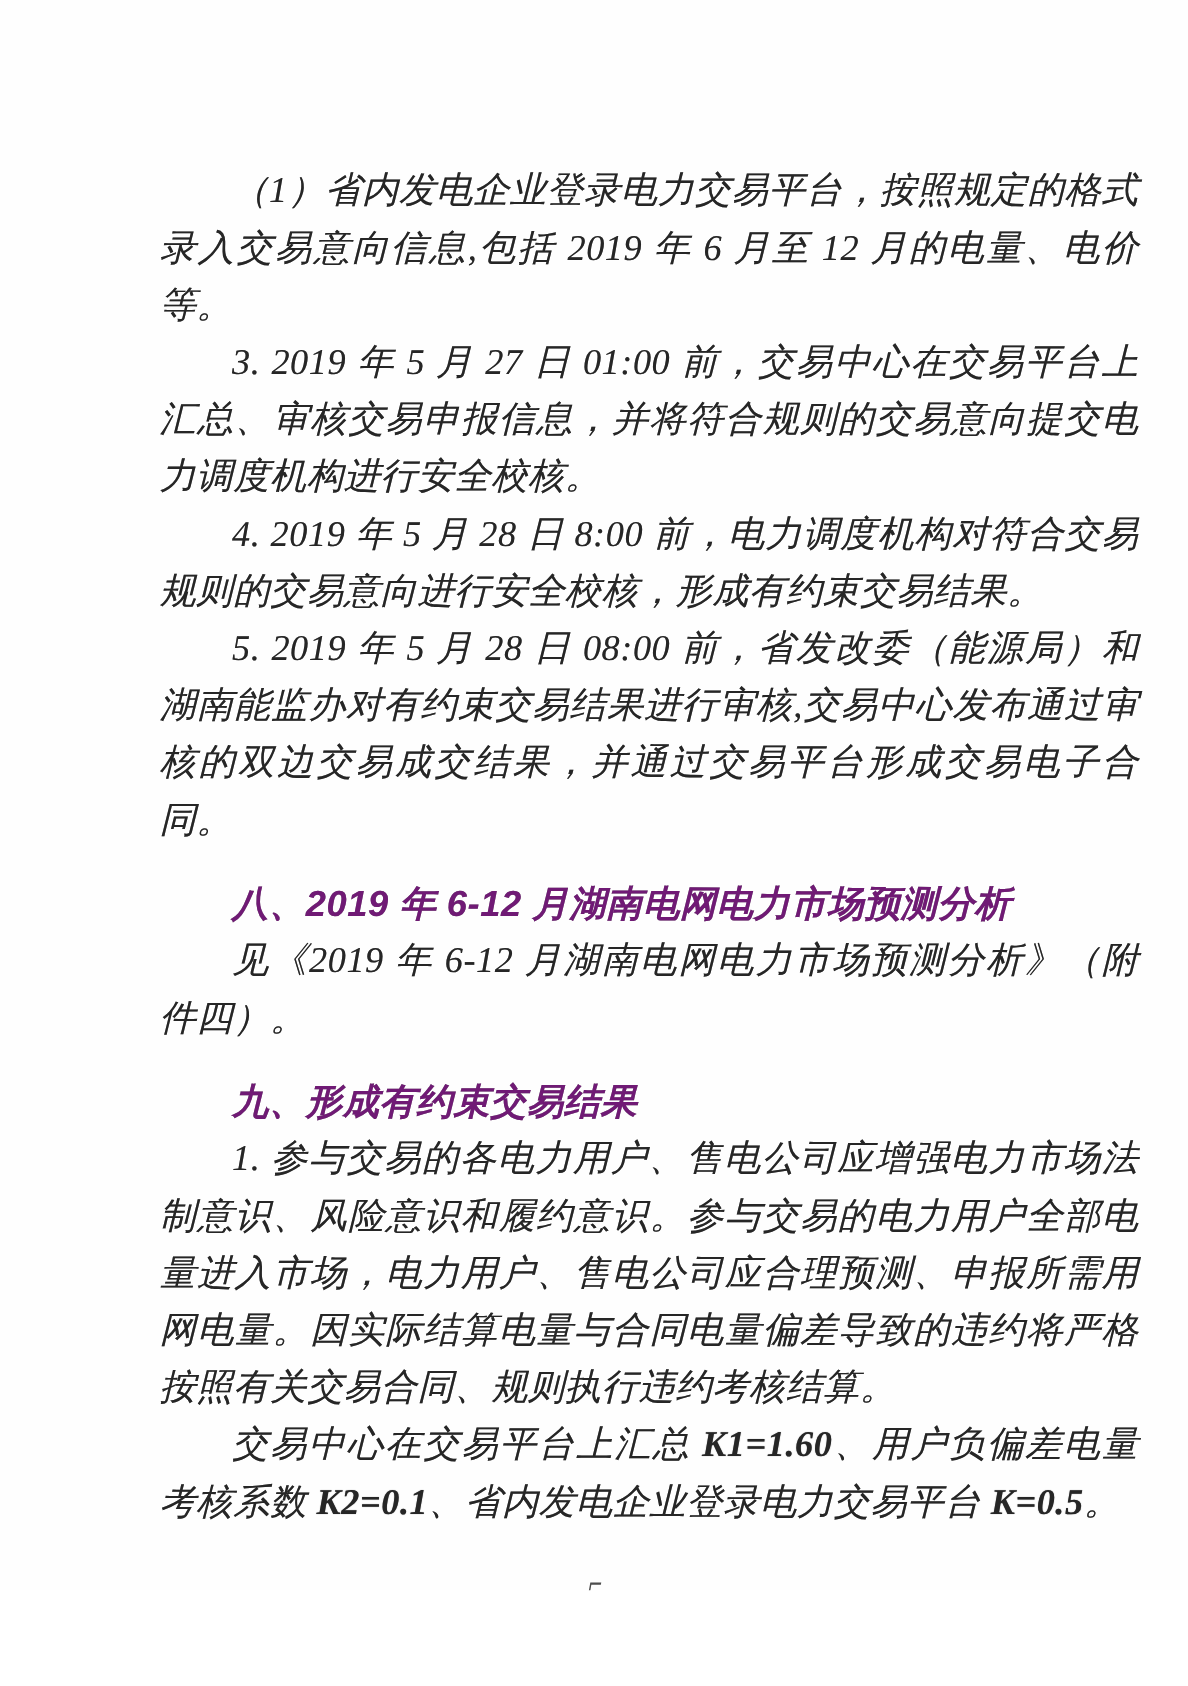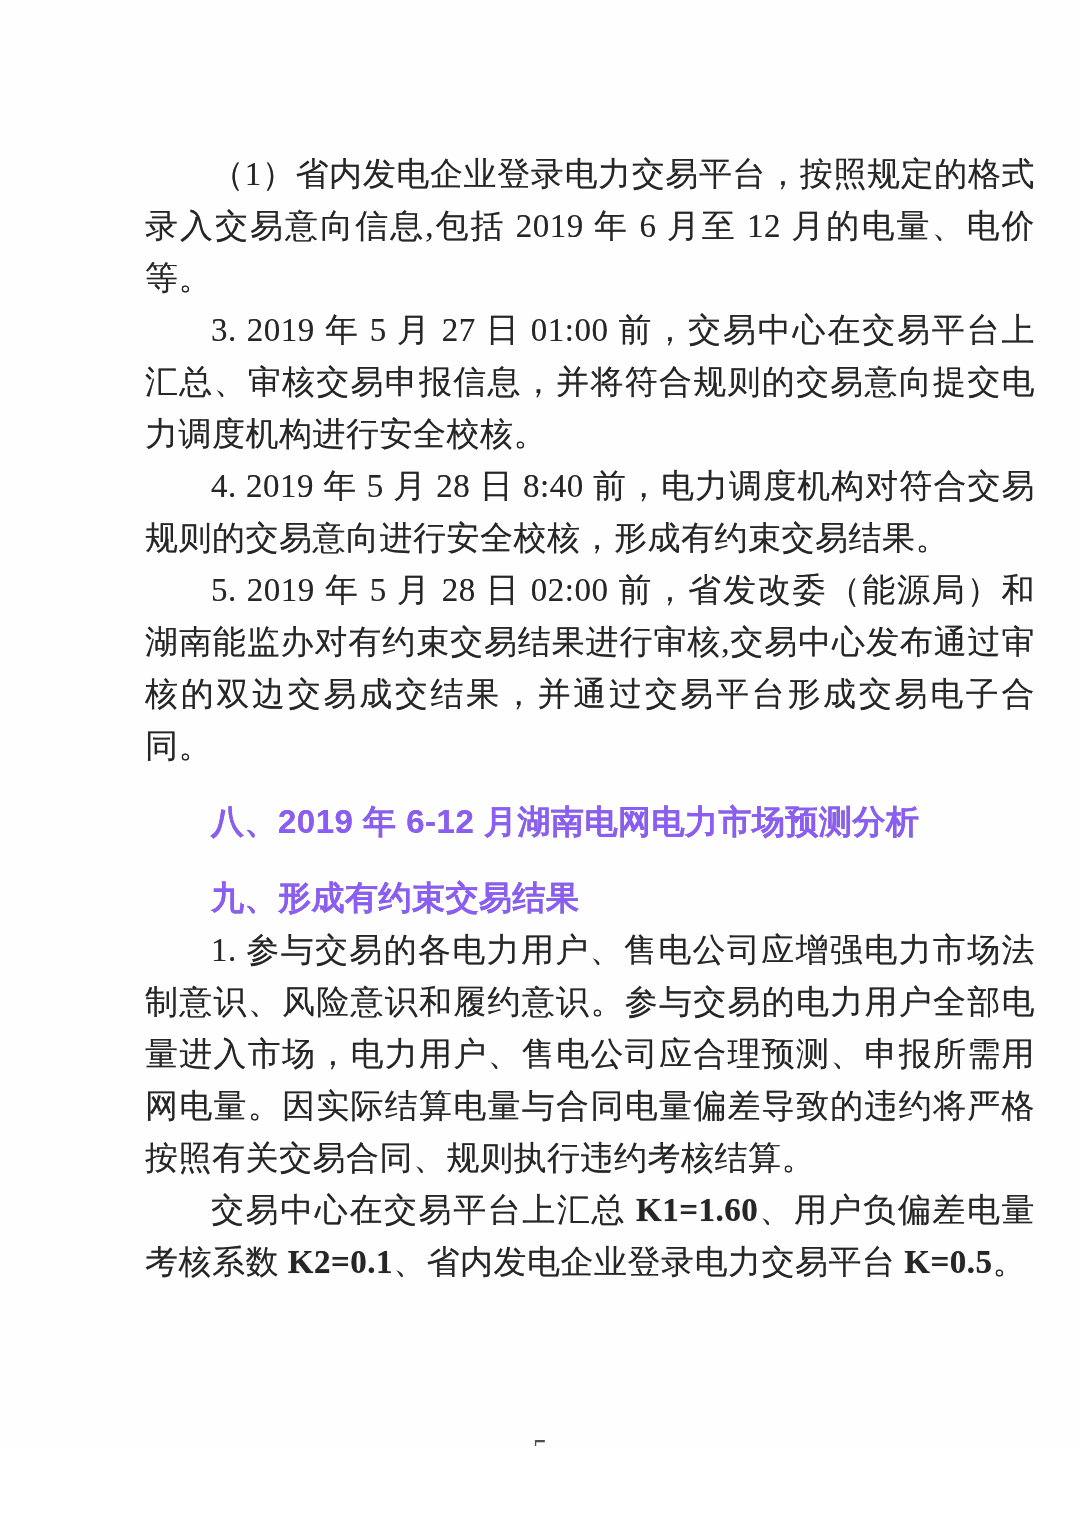--- a/index.html
+++ b/index.html
@@ -7,20 +7,21 @@
     padding: 0;
     background: #ffffff;
   }
   .page {
     position: relative;
     width: 1080px;
     height: 1446px;
     background: #fefefe;
     overflow: hidden;
     font-family: "Liberation Serif", "DejaVu Serif", serif;
+    font-style: italic;
   }
   .content {
     position: absolute;
     left: 145px;
     top: 148px;
     width: 890px;
     color: #262626;
   }
   .para {
     margin: 0;
@@ -33,21 +34,21 @@
     word-break: break-all;
   }
   .heading {
     margin: 24px 0 0 0;
     font-family: "Liberation Sans", "DejaVu Sans", sans-serif;
     font-weight: bold;
     font-size: 33px;
     line-height: 52px;
     text-indent: 2em;
     letter-spacing: 0.5px;
-    color: #8b5cf6;
+    color: #701a75;
     text-shadow: 0 0 0.6px rgba(10,10,10,0.5);
   }
   .bold-seg {
     font-weight: bold;
     text-shadow: 0 0 0.8px rgba(10,10,10,0.6);
   }
   .page-number {
     position: absolute;
     left: 0;
     top: 1432px;
@@ -62,26 +63,27 @@
 <body>
 
 <div class="page">
   <div class="content">
 
     <p class="para">（1）省内发电企业登录电力交易平台，按照规定的格式录入交易意向信息,包括 2019 年 6 月至 12 月的电量、电价等。</p>
 
 
     <p class="para">3. 2019 年 5 月 27 日 01:00 前，交易中心在交易平台上汇总、审核交易申报信息，并将符合规则的交易意向提交电力调度机构进行安全校核。</p>
 
-    <p class="para">4. 2019 年 5 月 28 日 8:40 前，电力调度机构对符合交易规则的交易意向进行安全校核，形成有约束交易结果。</p>
+    <p class="para">4. 2019 年 5 月 28 日 8:00 前，电力调度机构对符合交易规则的交易意向进行安全校核，形成有约束交易结果。</p>
 
-    <p class="para">5. 2019 年 5 月 28 日 02:00 前，省发改委（能源局）和湖南能监办对有约束交易结果进行审核,交易中心发布通过审核的双边交易成交结果，并通过交易平台形成交易电子合同。</p>
+    <p class="para">5. 2019 年 5 月 28 日 08:00 前，省发改委（能源局）和湖南能监办对有约束交易结果进行审核,交易中心发布通过审核的双边交易成交结果，并通过交易平台形成交易电子合同。</p>
 
     <h2 class="heading">八、2019 年 6-12 月湖南电网电力市场预测分析</h2>
 
+    <p class="para">见《2019 年 6-12 月湖南电网电力市场预测分析》（附件四）。</p>
 
     <h2 class="heading">九、形成有约束交易结果</h2>
 
     <p class="para">1. 参与交易的各电力用户、售电公司应增强电力市场法制意识、风险意识和履约意识。参与交易的电力用户全部电量进入市场，电力用户、售电公司应合理预测、申报所需用网电量。因实际结算电量与合同电量偏差导致的违约将严格按照有关交易合同、规则执行违约考核结算。</p>
 
     <p class="para">
       <span>交易中心在交易平台上汇总 </span><span class="bold-seg">K1=1.60</span><span>、用户负偏差电量考核系数 </span><span class="bold-seg">K2=0.1</span><span>、省内发电企业登录电力交易平台 </span><span class="bold-seg">K=0.5</span><span>。</span>
     </p>
 
   </div>

